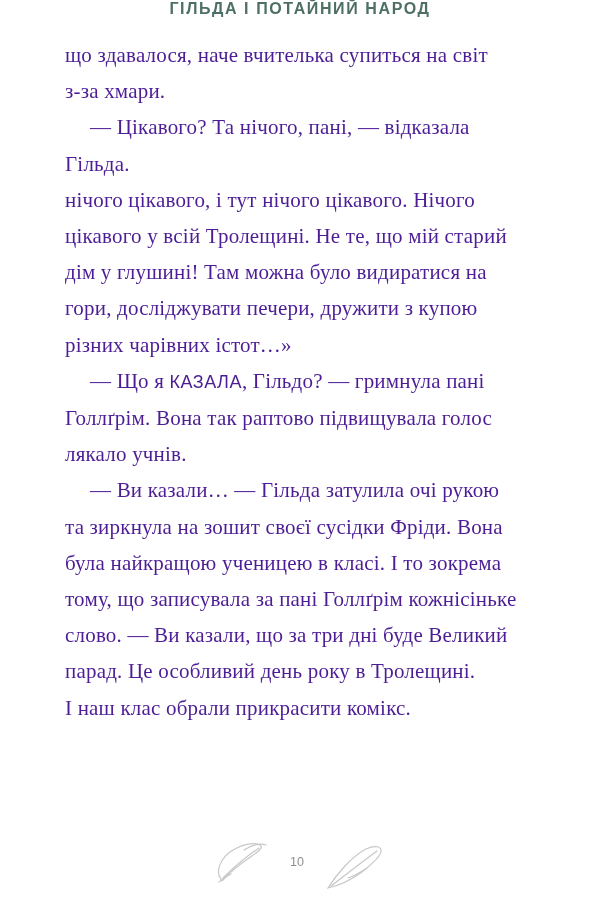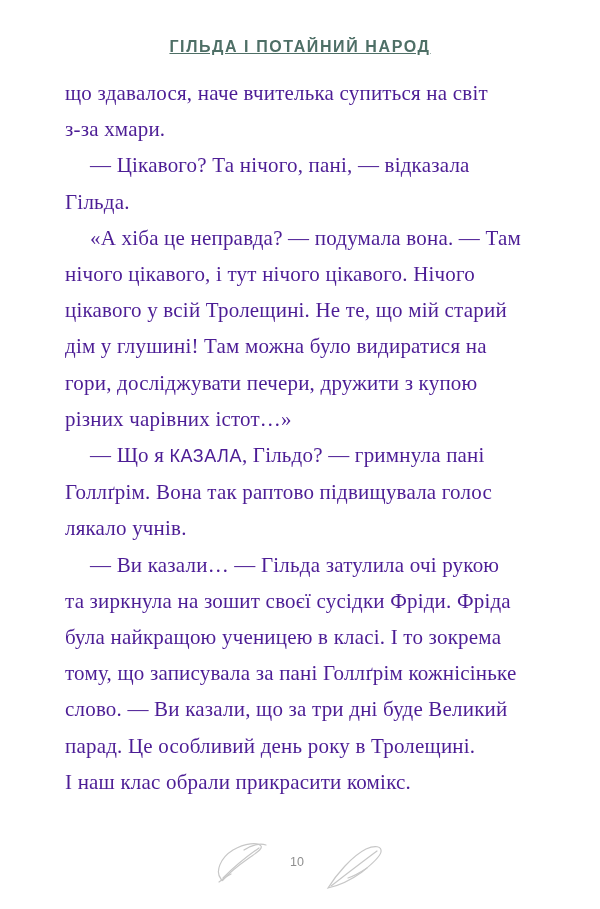--- a/index.html
+++ b/index.html
@@ -9,28 +9,26 @@
   }
   .page {
     position: relative;
     width: 600px;
     height: 909px;
     background: #ffffff;
     overflow: hidden;
     font-family: "Liberation Serif", serif;
   }
   .chapter-header {
-    padding-top: 38px;
     text-align: center;
     font-family: "Liberation Sans", sans-serif;
     font-size: 16px;
     font-weight: bold;
     letter-spacing: 1.6px;
     color: #4e6f66;
-    text-decoration: underline;
   }
   .body-text {
     margin: 19px 40px 0 65px;
     color: #4c1d95;
   }
   .text-line {
     font-size: 21px;
     line-height: 36.2px;
     white-space: nowrap;
     letter-spacing: 0.2px;
@@ -70,31 +68,30 @@
 
 <div class="page">
 
   <div class="chapter-header" style="color: rgb(78, 111, 102);">ГІЛЬДА І ПОТАЙНИЙ НАРОД</div>
 
   <div class="body-text" id="body-lines">
       <div class="text-line"><span>що здавалося, наче вчителька супиться на світ</span></div>
       <div class="text-line"><span>з-за хмари.</span></div>
       <div class="text-line indent"><span>— Цікавого? Та нічого, пані, — відказала</span></div>
       <div class="text-line"><span>Гільда.</span></div>
-      <div class="text-line indent"><span>«А хіба це неправда? — подумала вона. — Там</span></div>
       <div class="text-line"><span>нічого цікавого, і тут нічого цікавого. Нічого</span></div>
       <div class="text-line"><span>цікавого у всій Тролещині. Не те, що мій старий</span></div>
       <div class="text-line"><span>дім у глушині! Там можна було видиратися на</span></div>
       <div class="text-line"><span>гори, досліджувати печери, дружити з купою</span></div>
       <div class="text-line"><span>різних чарівних істот…»</span></div>
       <div class="text-line indent"><span>— Що я </span><span class="sans-caps">КАЗАЛА</span><span>, Гільдо? — гримнула пані</span></div>
       <div class="text-line"><span>Голлґрім. Вона так раптово підвищувала голос</span></div>
       <div class="text-line"><span>лякало учнів.</span></div>
       <div class="text-line indent"><span>— Ви казали… — Гільда затулила очі рукою</span></div>
-      <div class="text-line"><span>та зиркнула на зошит своєї сусідки Фріди. Фріда</span></div>
+      <div class="text-line"><span>та зиркнула на зошит своєї сусідки Фріди. Вона</span></div>
       <div class="text-line"><span>була найкращою ученицею в класі. І то зокрема</span></div>
       <div class="text-line"><span>тому, що записувала за пані Голлґрім кожнісіньке</span></div>
       <div class="text-line"><span>слово. — Ви казали, що за три дні буде Великий</span></div>
       <div class="text-line"><span>парад. Це особливий день року в Тролещині.</span></div>
       <div class="text-line"><span>І наш клас обрали прикрасити комікс.</span></div>
     </div>
 
   <div class="footer">
     <svg class="feather-svg feather-left" width="56" height="44" viewBox="0 0 56 44">
       <g fill="none" stroke="#c7c7c7" stroke-width="1.2" stroke-linecap="round">

